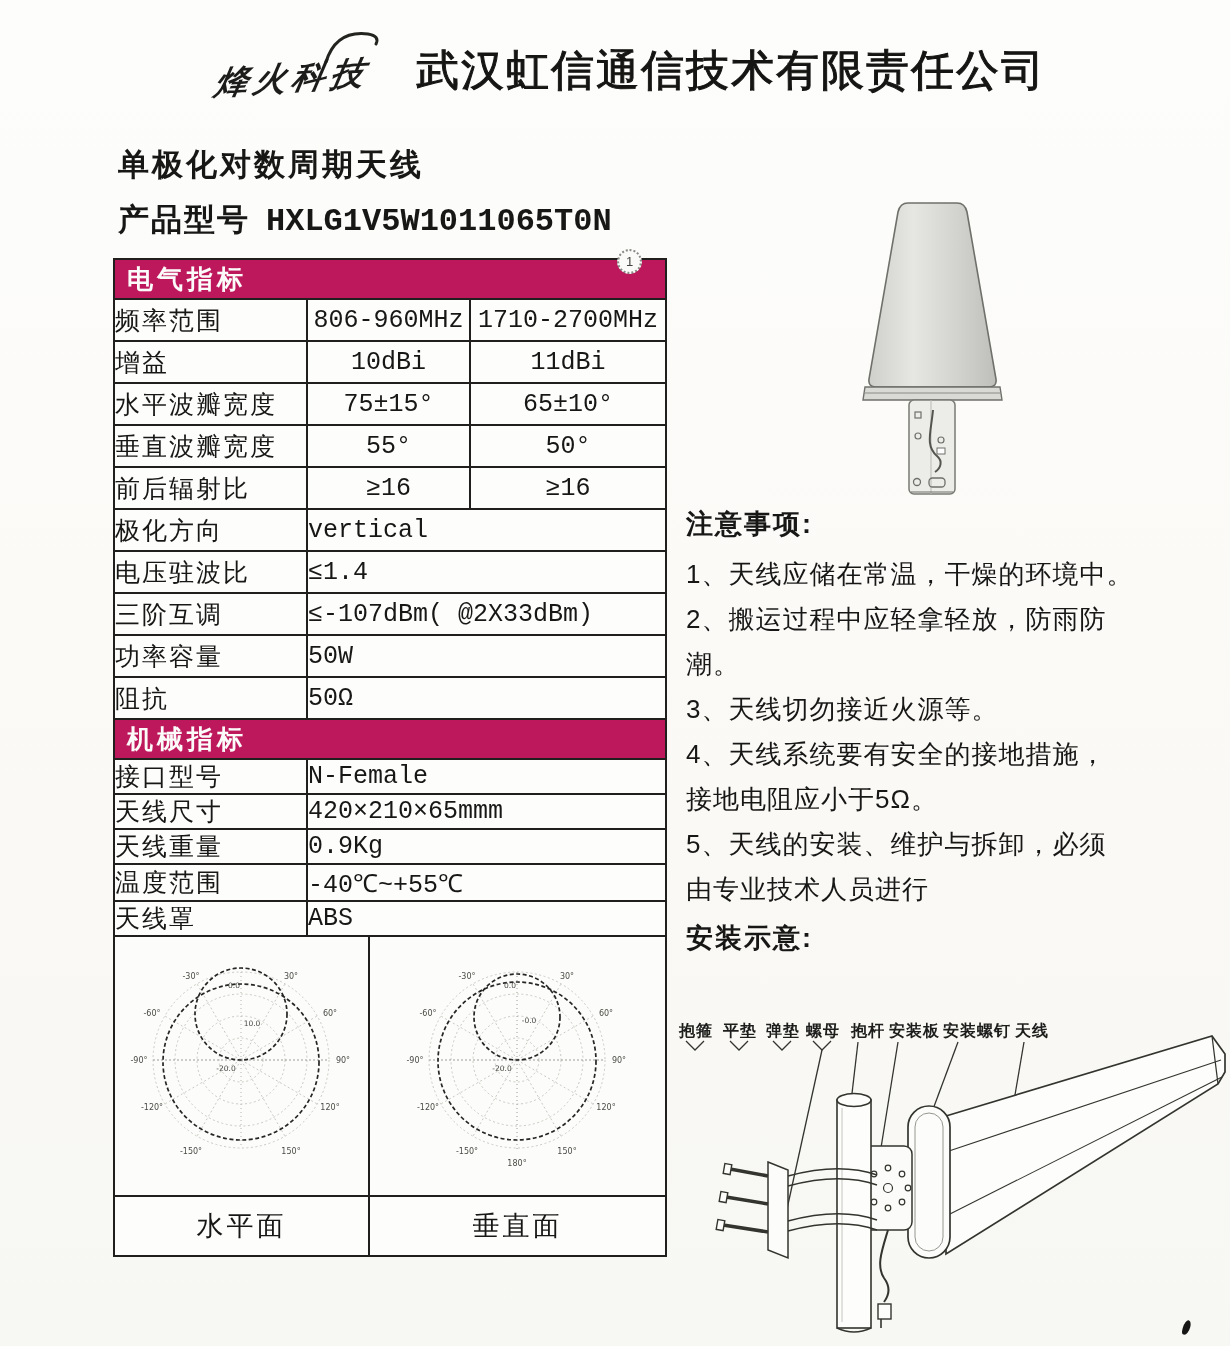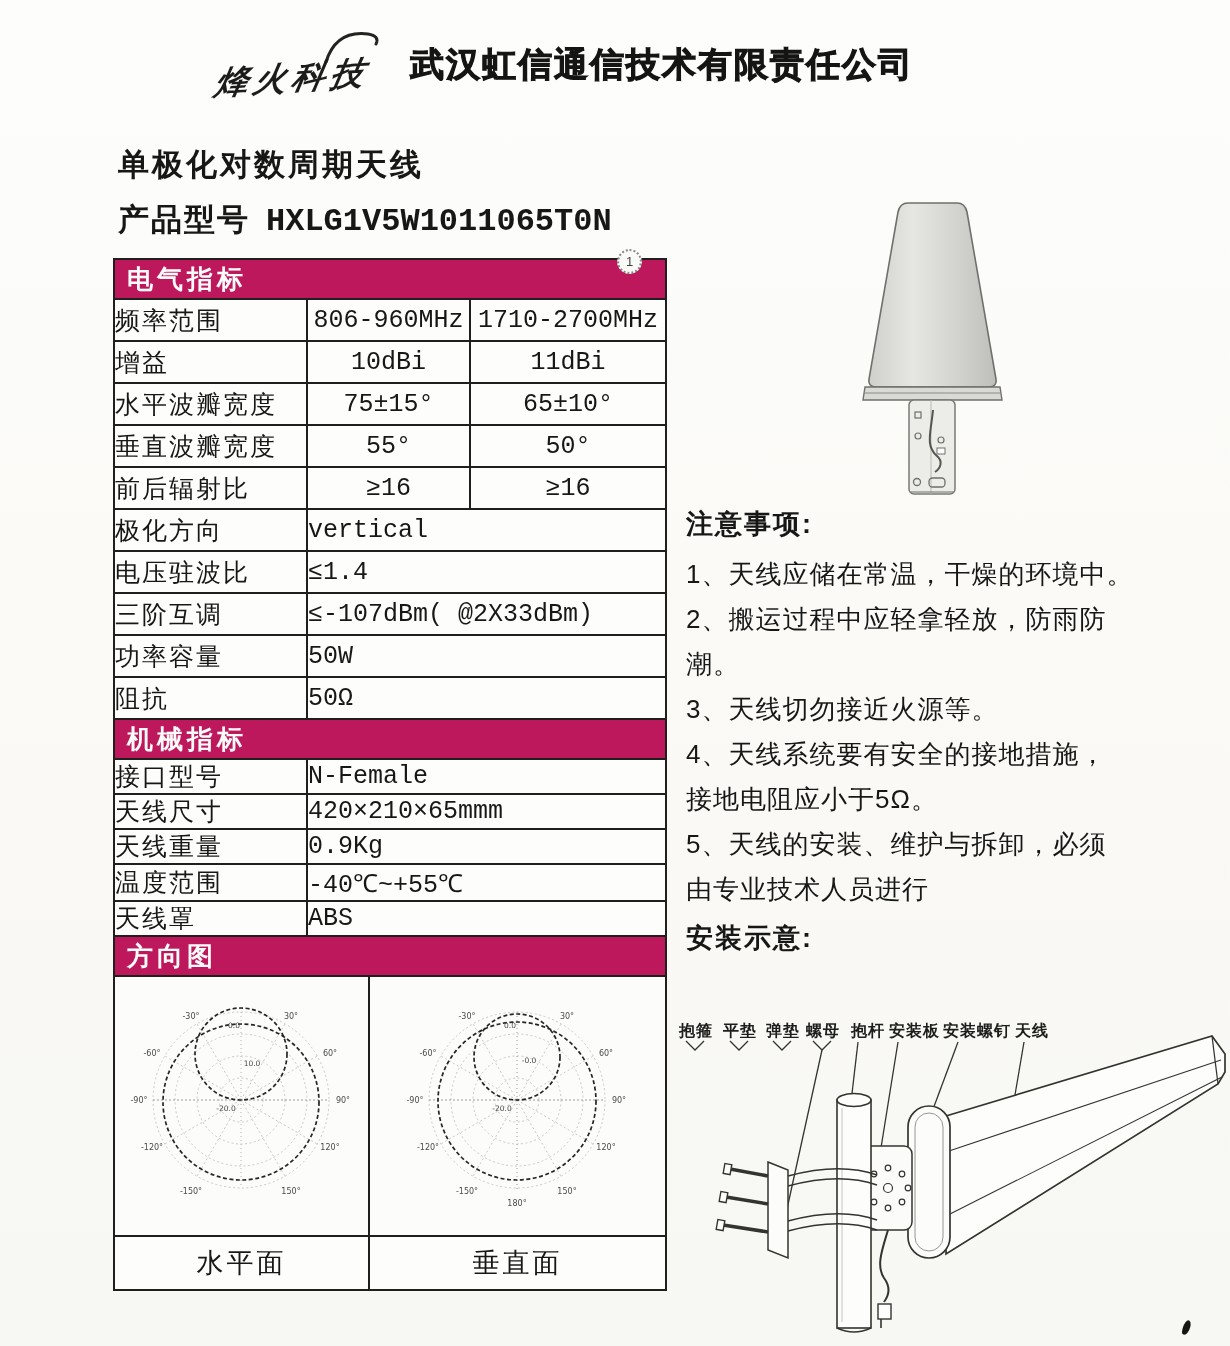--- a/index.html
+++ b/index.html
@@ -11,42 +11,42 @@
   }
   
   .brand { position:absolute; left:208px; top:24px; display:flex; align-items:flex-start; }
   .logo { position:relative; width:178px; height:88px; }
   .logo-script {
     position:absolute; left:8px; top:32px; white-space:nowrap;
     font-family:"DejaVu Serif","Liberation Serif",serif; font-style:italic; font-weight:bold;
     font-size:33px; letter-spacing:5px; transform:skewX(-14deg) rotate(-4deg); color:#1c1c1a;
   }
   .company {
-    margin-left:24px; padding-top:18px; font-size:34px; font-weight:700;
+    margin-left:30px; padding-top:18px; font-size:43px; font-weight:400;
     letter-spacing:2px; color:#151513; -webkit-text-stroke:1px #151513; white-space:nowrap;
   }
   .doc-title { position:absolute; left:118px; top:144px; font-size:31px; font-weight:bold; letter-spacing:3px; }
   .doc-model { position:absolute; left:118px; top:199px; font-size:31px; font-weight:bold; letter-spacing:2px; display:flex; gap:16px; align-items:baseline;justify-content:center; }
   .doc-model .model-no { font-family:"Liberation Mono","DejaVu Sans Mono",monospace; font-size:32px; font-weight:bold; letter-spacing:0; }
 
   
   .spec { position:absolute; left:113px; top:258px; width:552px; border-collapse:collapse; table-layout:fixed; background:#fdfdfc; }
   .spec td { border:2px solid #201f1d; padding:0; font-size:25px; vertical-align:middle; }
   .sect td { background:#be185d; color:#fbfbfa; font-size:26px; font-weight:bold; letter-spacing:4px; height:40px; padding-left:12px; }
   .re td { height:42px; }
   .rm td { height:33px; }
   .lbl { padding-left:10px; letter-spacing:2px;margin-left:32px; }
   .val { text-align:center; font-family:"Liberation Mono","DejaVu Sans Mono",monospace; font-size:23px; }
   .vspan { text-align:left; padding-left:16px; font-family:"Liberation Mono","DejaVu Sans Mono",monospace; font-size:23px; }
   .vindent { padding-left:48px; }
   .dir-cell { padding:0 !important; }
   .dir-wrap { display:grid; grid-template-columns:253px 1fr; }
   .plot-cell { height:258px; display:flex; align-items:center; justify-content:center; background:#fcfcfa; }
   .plot-right { border-left:2px solid #201f1d; }
-  .cap-cell { height:54px; border-top:2px solid #201f1d; display:flex; align-items:center; justify-content:center; font-size:27px; letter-spacing:3px; }
+  .cap-cell { height:60px; border-top:2px solid #201f1d; display:flex; align-items:center; justify-content:center; font-size:27px; letter-spacing:3px; }
   .badge {
     position:absolute; left:617px; top:249px; width:25px; height:25px; border-radius:50%;
     background:#fafaf8; border:2px dotted #8a8a86; color:#44433f; font-size:13px;
     display:flex; align-items:center; justify-content:center; z-index:3;
   }
 
   
   .notes { position:absolute; left:686px; top:506px; width:548px; }
   .notes-heading { font-size:27px; font-weight:bold; letter-spacing:2px; margin-bottom:10px; }
   .note-line { font-size:26px; line-height:45px; letter-spacing:1px; }
@@ -156,23 +156,20 @@
     </tr>
     <tr class="rm">
       <td class="lbl">温度范围</td>
       <td class="vspan" colspan="2">-40℃~+55℃</td>
     </tr>
     <tr class="rm">
       <td class="lbl">天线罩</td>
       <td class="vspan" colspan="2">ABS</td>
     </tr>
 
-    <tr class="sect">
-      <td colspan="3">方向图</td>
-    </tr>
     <tr>
       <td colspan="3" class="dir-cell">
         <div class="dir-wrap">
 
           <div class="plot-cell">
             <svg class="pattern" width="245" height="212" viewBox="0 0 245 212">
               <g stroke="#c9c9c5" stroke-width="1" fill="none" stroke-dasharray="2,2.5">
                 <circle cx="122" cy="100" r="88"></circle>
                     <circle cx="122" cy="100" r="66"></circle>
                 <circle cx="122" cy="100" r="44"></circle>

